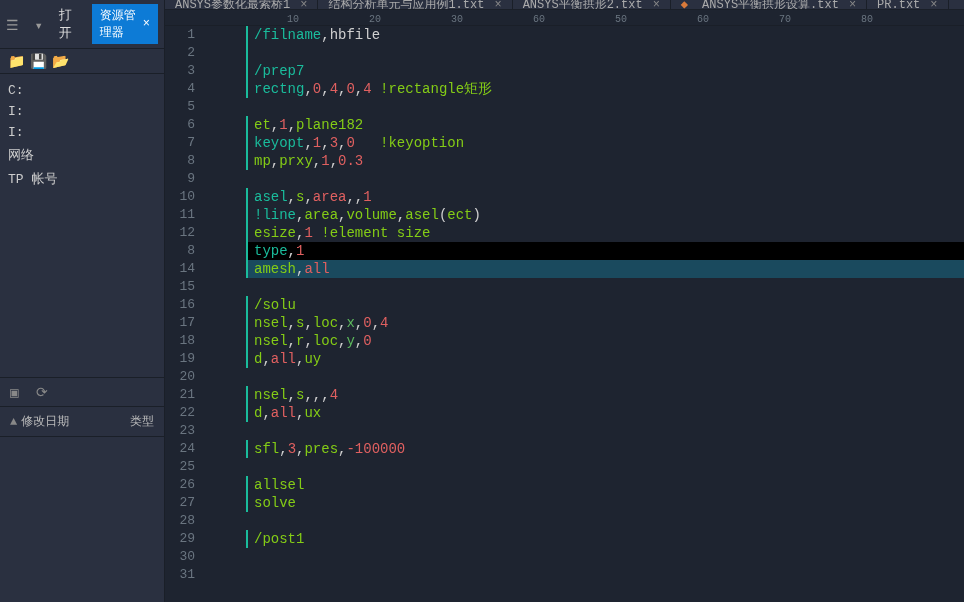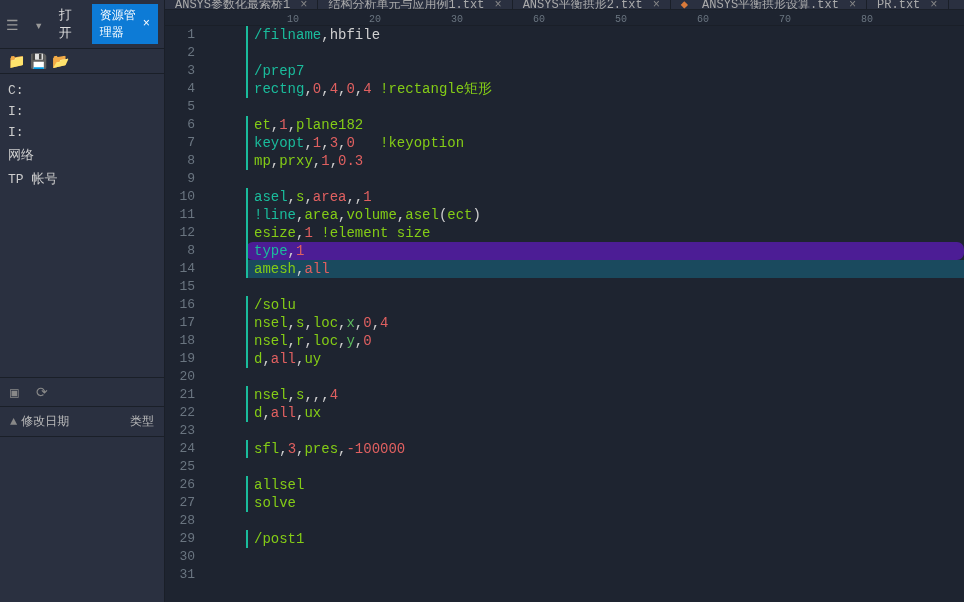--- a/index.html
+++ b/index.html
@@ -133,21 +133,21 @@
   font-size: 13px;
 }
 .gutter div { height: 18px; }
 .code {
   flex: 1;
   font-size: 14px;
   position: relative;
   margin-left: 43px;
 }
 .line { height: 18px; padding-left: 8px; white-space: pre; position: relative; }
-.line.hl { background: #4c1d95; border-radius: 7px; }
+.line.hl { background: #000000; }
 .line.hl-dark { background: #1a4a5e; }
 .bar {
   position: absolute;
   left: 0;
   top: 0;
   bottom: 0;
   width: 2px;
   background: #1abc9c;
 }
 .c-kw { color: #84cc16; font-family: Liberation Mono, monospace; }

